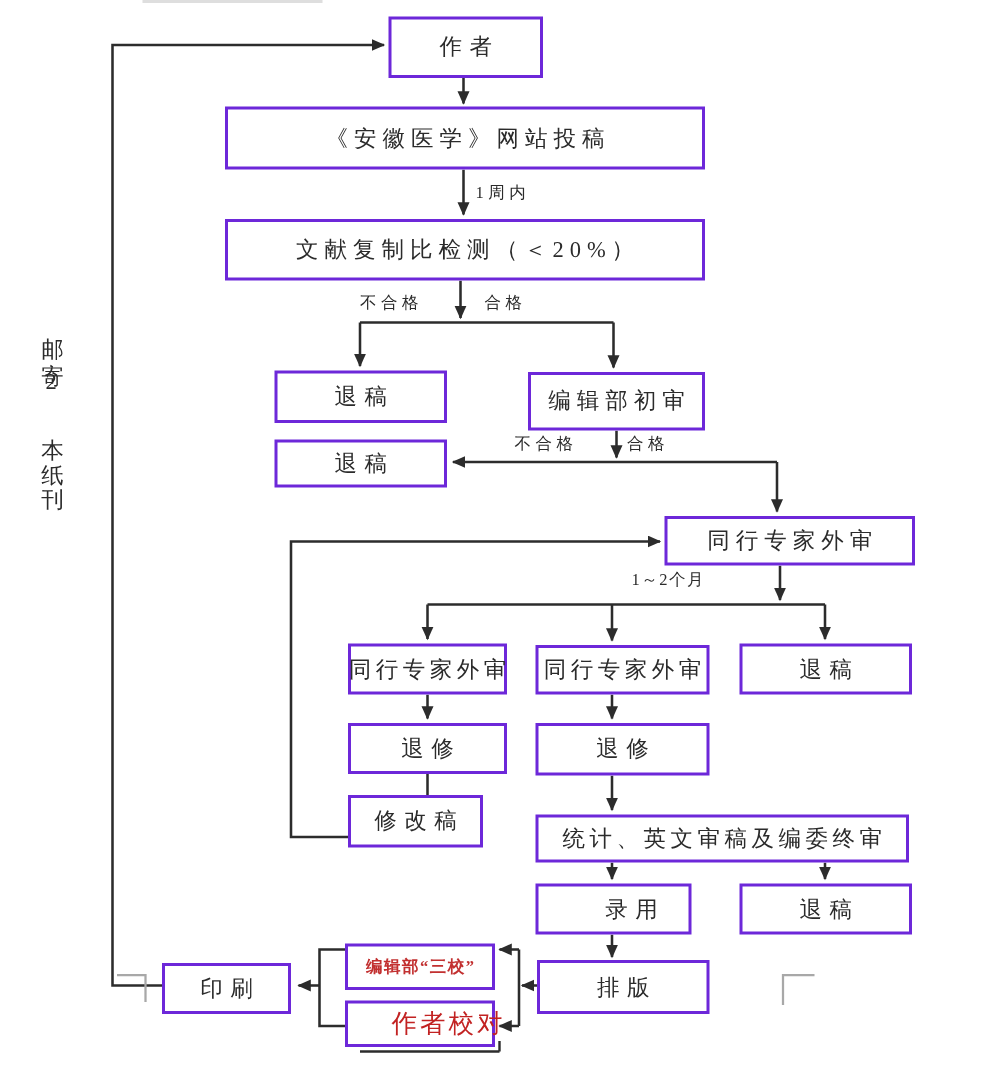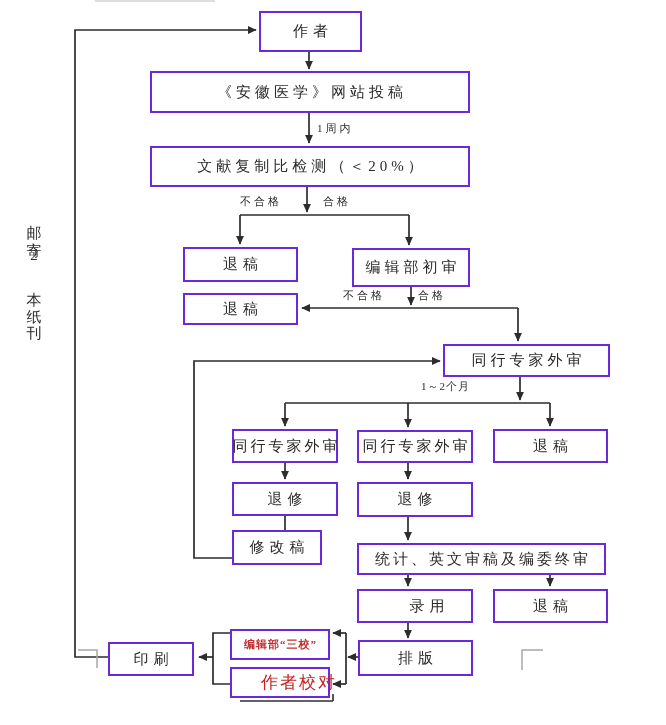--- a/index.html
+++ b/index.html
@@ -129,21 +129,21 @@
   <div class="node" style="left:493px;top:429px;width:115px;height:34px;">退稿</div>
 
   <div class="node" style="left:232px;top:482px;width:106px;height:34px;">退修</div>
 
   <div class="node" style="left:357px;top:482px;width:116px;height:35px;">退修</div>
 
   <div class="node" style="left:232px;top:530px;width:90px;height:35px;">修改稿</div>
 
   <div class="node xwide" style="left:357px;top:543px;width:249px;height:32px;">统计、英文审稿及编委终审</div>
 
-  <div class="node" style="left:357px;top:589px;width:116px;height:34px;padding-left:24px;">录用</div>
+  <div class="node" style="left:357px;top:589px;width:104px;height:34px;padding-left:24px;">录用</div>
 
   <div class="node" style="left:493px;top:589px;width:115px;height:34px;">退稿</div>
 
   <div class="node" style="left:358px;top:640px;width:115px;height:36px;">排版</div>
 
   <div class="node red-small" style="left:230px;top:618px;width:100px;height:31px;margin-top:11px;">编辑部“三校”</div>
 
   <div class="node red-big" style="left:230px;top:667px;width:100px;height:31px;">作者校对</div>
 
   <div class="node" style="left:108px;top:642px;width:86px;height:34px;">印刷</div>

